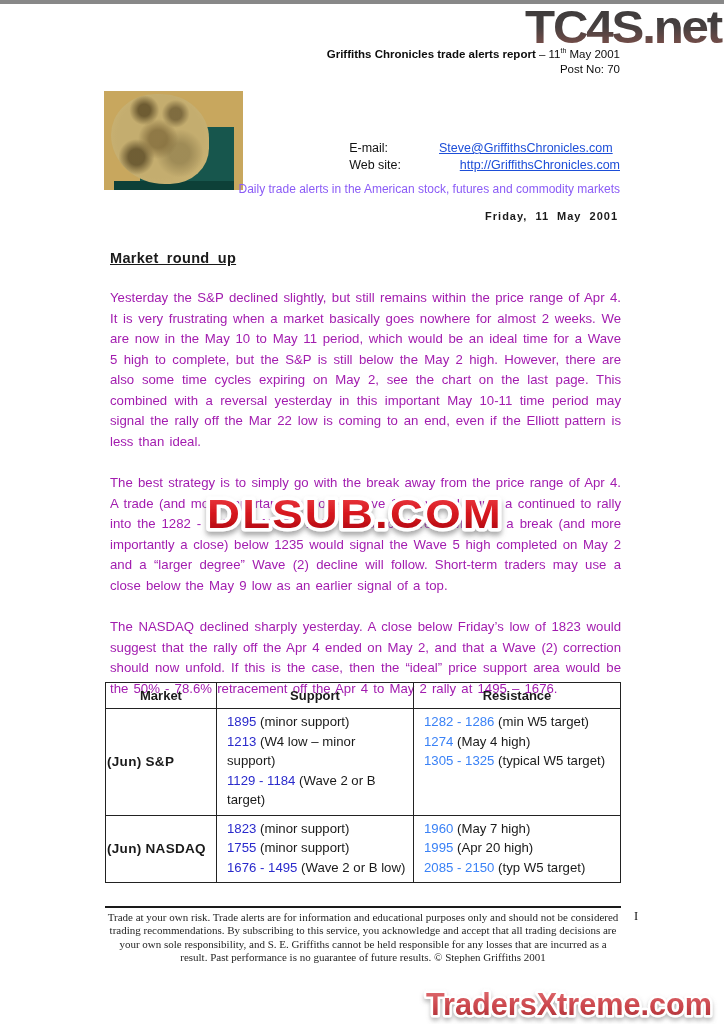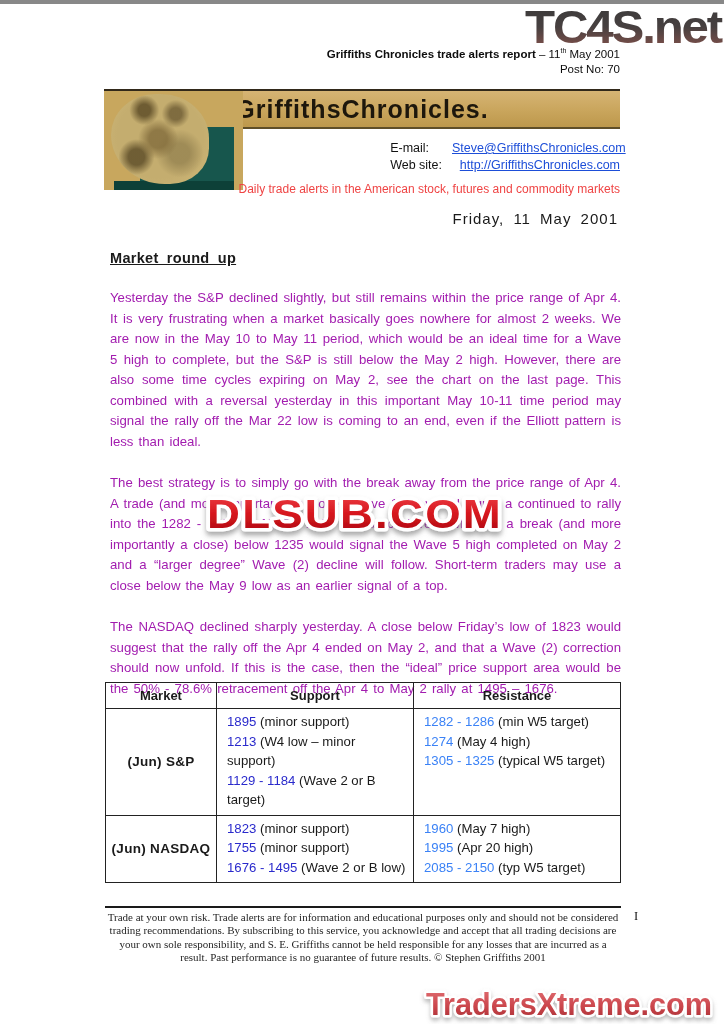--- a/index.html
+++ b/index.html
@@ -36,45 +36,45 @@
       radial-gradient(circle at 34% 18%, rgba(95,78,40,.85) 0 6px, rgba(95,78,40,0) 15px),
       radial-gradient(circle at 66% 22%, rgba(110,92,52,.8) 0 6px, rgba(110,92,52,0) 14px),
       radial-gradient(circle at 48% 50%, rgba(130,108,60,.8) 0 9px, rgba(130,108,60,0) 20px),
       radial-gradient(circle at 26% 70%, rgba(90,74,38,.8) 0 8px, rgba(90,74,38,0) 18px),
       radial-gradient(circle at 70% 66%, rgba(155,136,84,.9) 0 10px, rgba(155,136,84,0) 24px),
       radial-gradient(ellipse at 50% 48%, #c4ad6f 0 62%, #c9b273 78%, #c8a75e 100%);
   }
 
   
   .contact { position:absolute; top:136px; right:104px; font-size:12.5px; z-index:2; }
-  .c-row { display:flex; justify-content:space-between; line-height:17px; }
+  .c-row { display:flex; justify-content:flex-start; line-height:17px;gap:41px; }
   .c-label { color:#111; margin-right:10px; }
   .c-linkcol { display:inline-block; width:168px; text-align:right; }
   .c-linkcol a { color:#1d4ed8; text-decoration:underline; }
-  .tagline { position:absolute; top:178px; right:104px; font-size:12px; color:#ef4444; }
-
-  
-  .date-line { position:absolute; top:206px; right:106px; font-size:15px; font-weight:normal;
+  .tagline { position:absolute; top:178px; right:104px; font-size:12px; color:#8b5cf6; }
+
+  
+  .date-line { position:absolute; top:206px; right:106px; font-size:11px; font-weight:bold;
     letter-spacing:1px; word-spacing:4px; }
   .heading { position:absolute; top:246px; left:110px; font-size:14.5px; font-weight:bold;
     text-decoration:underline; letter-spacing:.3px; word-spacing:4px; }
 
   
   .body-text { position:absolute; top:284px; left:110px; width:511px; }
   .body-text p { margin:0 0 21px 0; text-align:justify; font-size:13.2px;
     line-height:20.5px; color:#a21caf; word-spacing:1.5px; }
 
   
   .dlsub { position:absolute; top:478px; left:198px; z-index:6; }
 
   
   .market-table { position:absolute; top:678px; left:105px; border-collapse:collapse; }
   .market-table th, .market-table td { border:1px solid #222; }
   .market-table th { font-size:13px; font-weight:bold; padding:5px 2px; text-align:center; }
-  .cell-market { width:111px; text-align:center; font-weight:bold; font-size:13.5px;
+  .cell-market { width:111px; font-weight:bold; font-size:13.5px;
     letter-spacing:.3px; vertical-align:middle; }
   .cell-levels { padding:3px 6px 5px 10px; font-size:13.2px; line-height:19.5px; vertical-align:top; }
   .col-support { width:197px; } .col-resist { width:207px; }
   .val-blue { color:#2a2acc; }
   .val-red  { color:#3b82f6; }
 
   
   .footer { position:absolute; top:902px; left:105px; width:516px;
     border-top:2px solid #1a1a1a; padding-top:3px;
     font-family:"Liberation Serif","DejaVu Serif",serif; font-size:11px;
@@ -99,23 +99,20 @@
     </defs>
     <text x="100" y="42" text-anchor="middle" font-family="Liberation Sans, sans-serif" font-size="46" font-weight="bold" letter-spacing="-2" fill="url(#gradTc4s)" textLength="196" lengthAdjust="spacingAndGlyphs">TC4S.net</text>
   </svg>
 
   <div class="top-header">
     <div><span class="bold">Griffiths Chronicles trade alerts report</span><span> – 11</span><sup>th</sup><span> May 2001</span></div>
     <div>Post No: 70</div>
   </div>
 
   <div class="banner">
-    <div class="banner-bar">
-      <span class="banner-title">GriffithsChronicles.</span>
-    </div>
     <div class="banner-left">
       <div class="teal-corner"></div>
       <div class="teal-strip"></div>
     </div>
     <div class="trader-img"></div>
   </div>
 
   <div class="contact">
     <div class="c-row">
       <span class="c-label">E-mail:</span>

